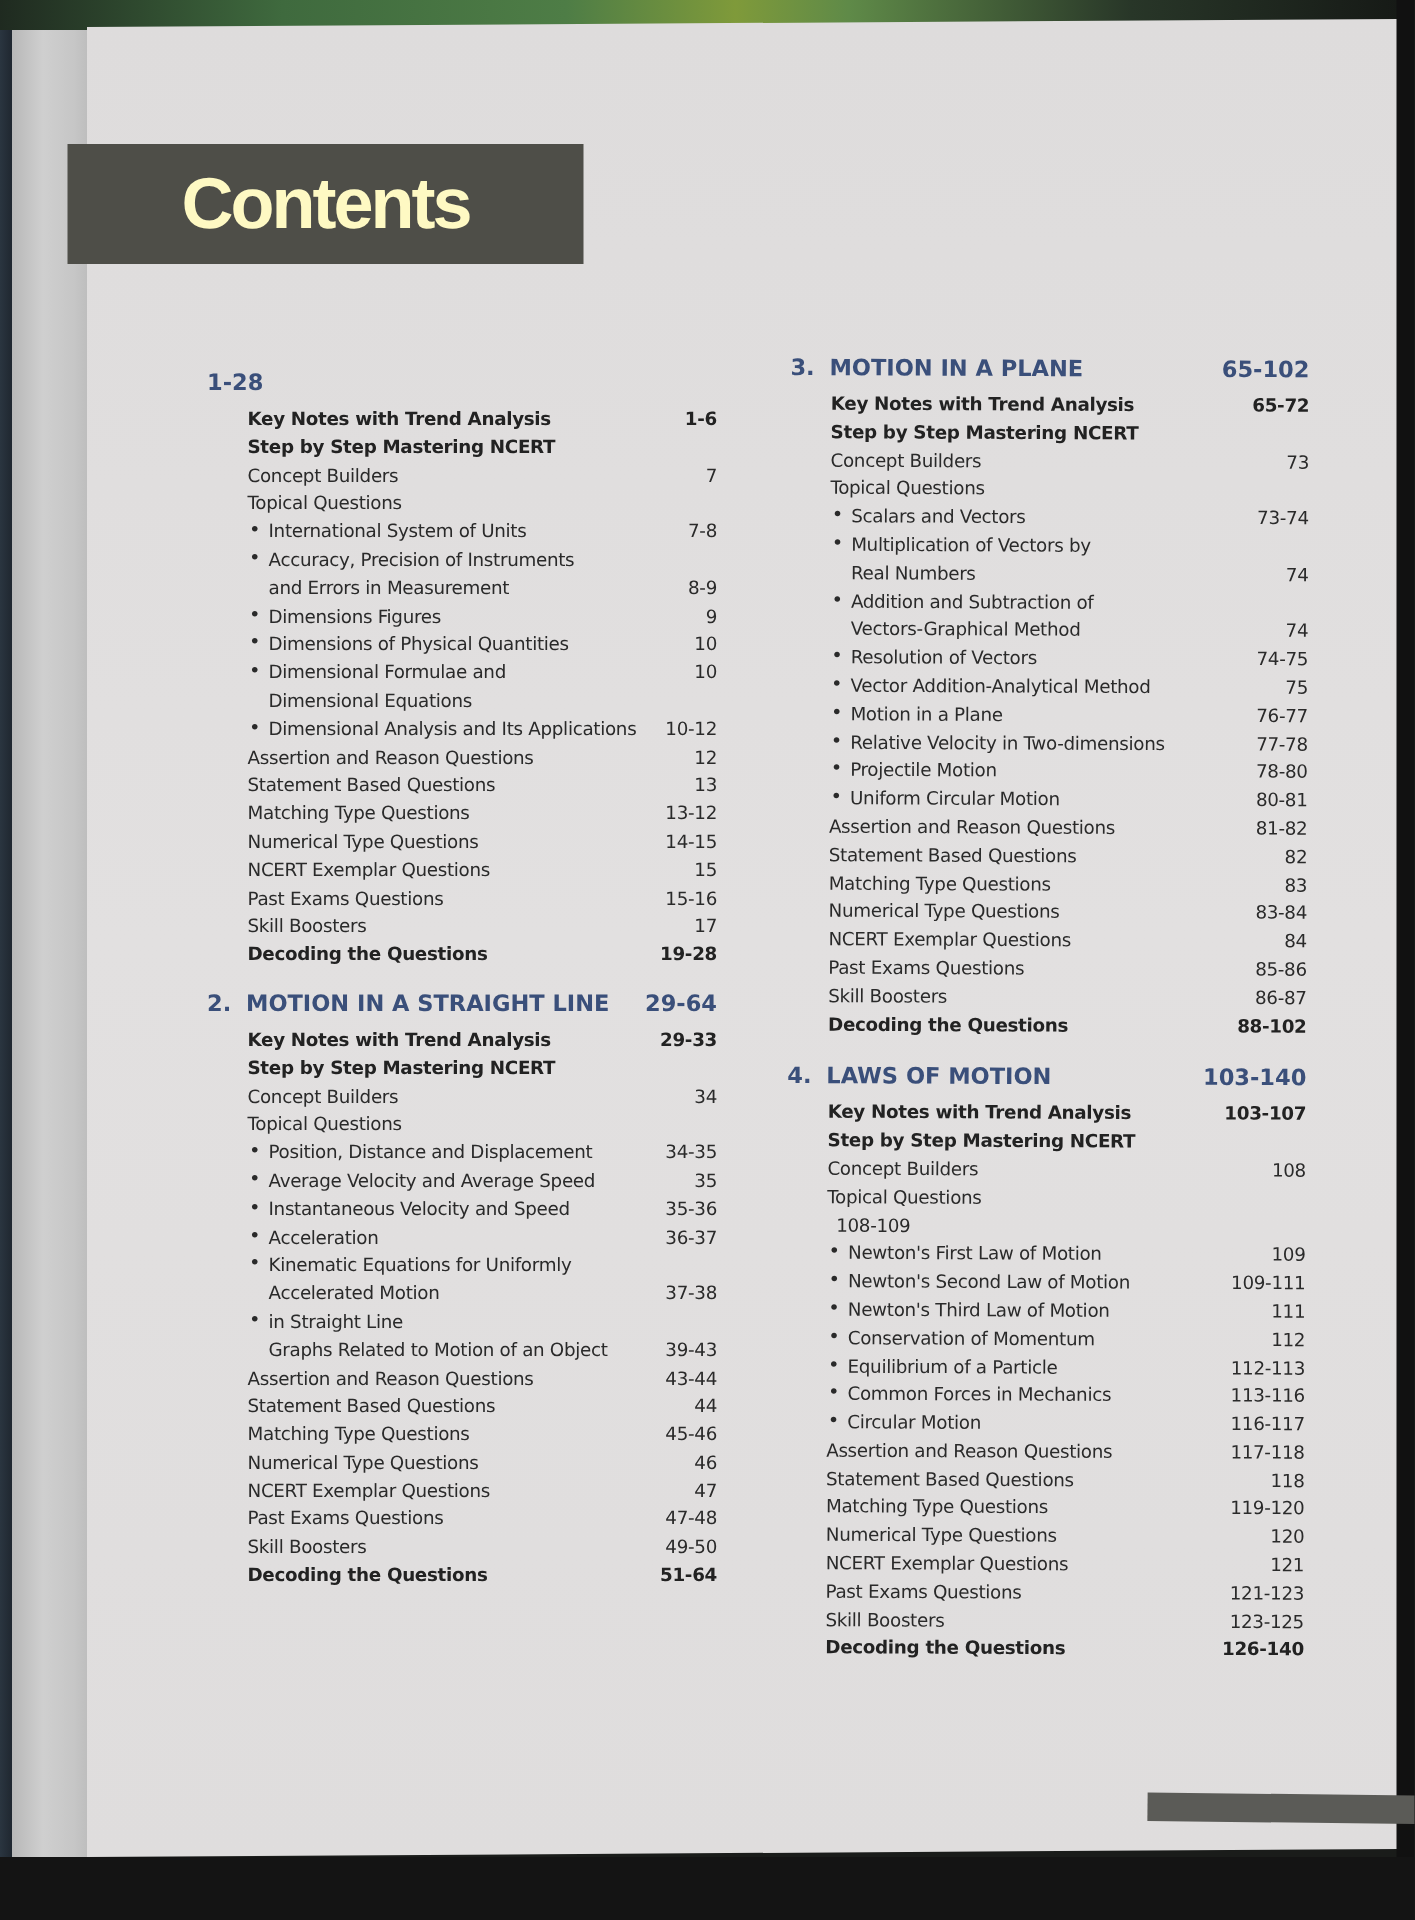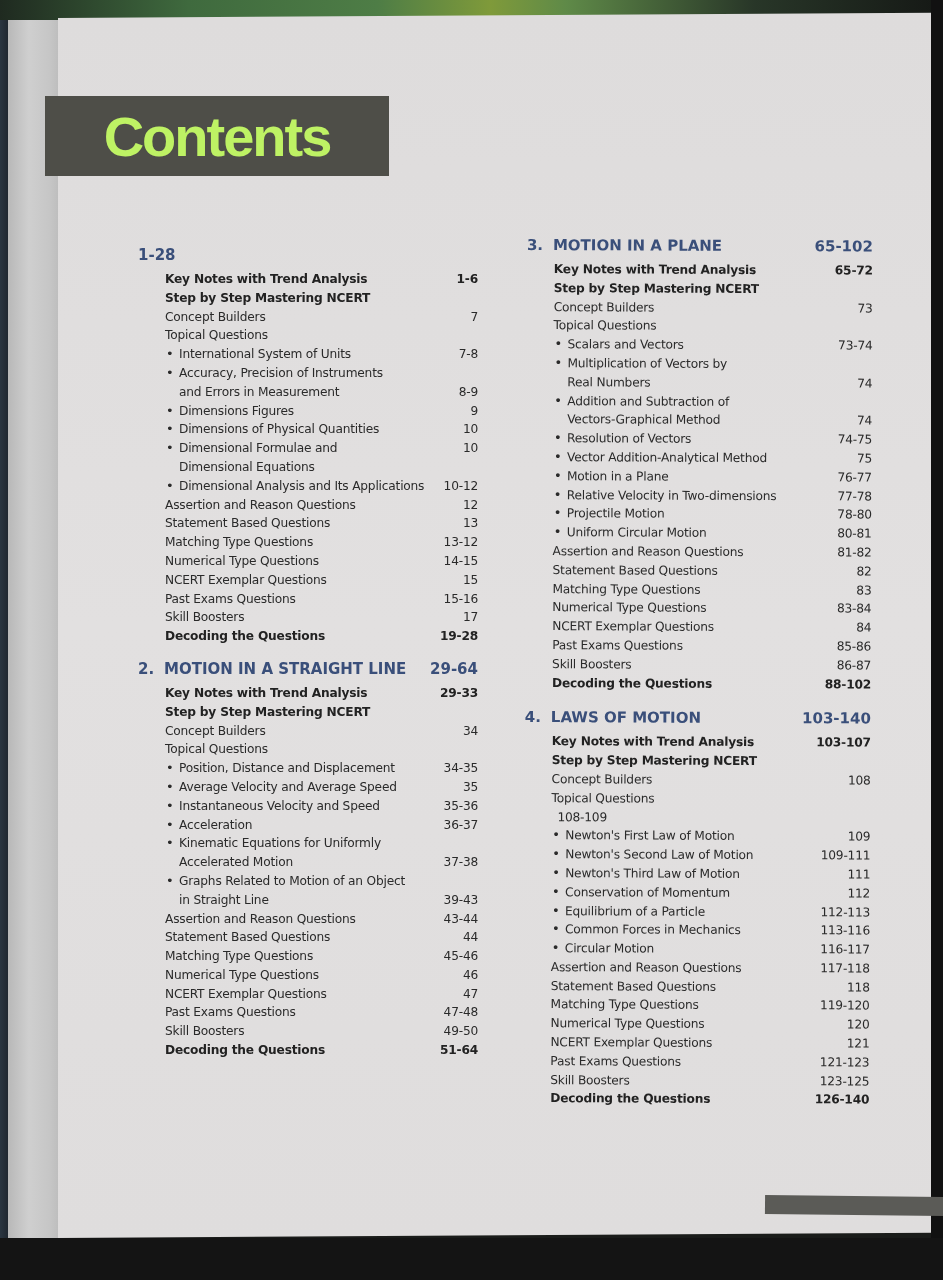--- a/index.html
+++ b/index.html
@@ -33,21 +33,21 @@
     .bottom-band {
       position: absolute; left: 0; top: 1238px; width: 943px; height: 42px;
       background: #141414;
     }
     .title-box {
       position: absolute; left: 45px; top: 96px; width: 344px; height: 80px;
       background: #4e4e48;
       display: flex; align-items: center; justify-content: center;
     }
     .title-text {
-      color: #bef264; font-weight: 700; font-size: 56px; letter-spacing: -2px;
+      color: #fef9c3; font-weight: 700; font-size: 48px; letter-spacing: -2px;
       font-family: "Liberation Sans", sans-serif;
     }
     .footer-bar {
       position: absolute; left: 765px; top: 1196px; width: 180px; height: 19px;
       background: #5b5b57;
       transform: rotate(0.6deg);
     }
     .col {
       position: absolute;
       font-family: "DejaVu Sans", sans-serif;
@@ -216,22 +216,22 @@
       </div>
       <div class="row bullet multi">
         <span class="lbl">
           <span>Kinematic Equations for Uniformly</span>
           <span>Accelerated Motion</span>
         </span>
         <span class="pg">37-38</span>
       </div>
       <div class="row bullet multi">
         <span class="lbl">
+          <span>in Straight Line</span>
           <span>Graphs Related to Motion of an Object</span>
-          <span>in Straight Line</span>
         </span>
         <span class="pg">39-43</span>
       </div>
       <div class="row normal">
         <span class="lbl">Assertion and Reason Questions</span>
         <span class="pg">43-44</span>
       </div>
       <div class="row normal">
         <span class="lbl">Statement Based Questions</span>
         <span class="pg">44</span>

